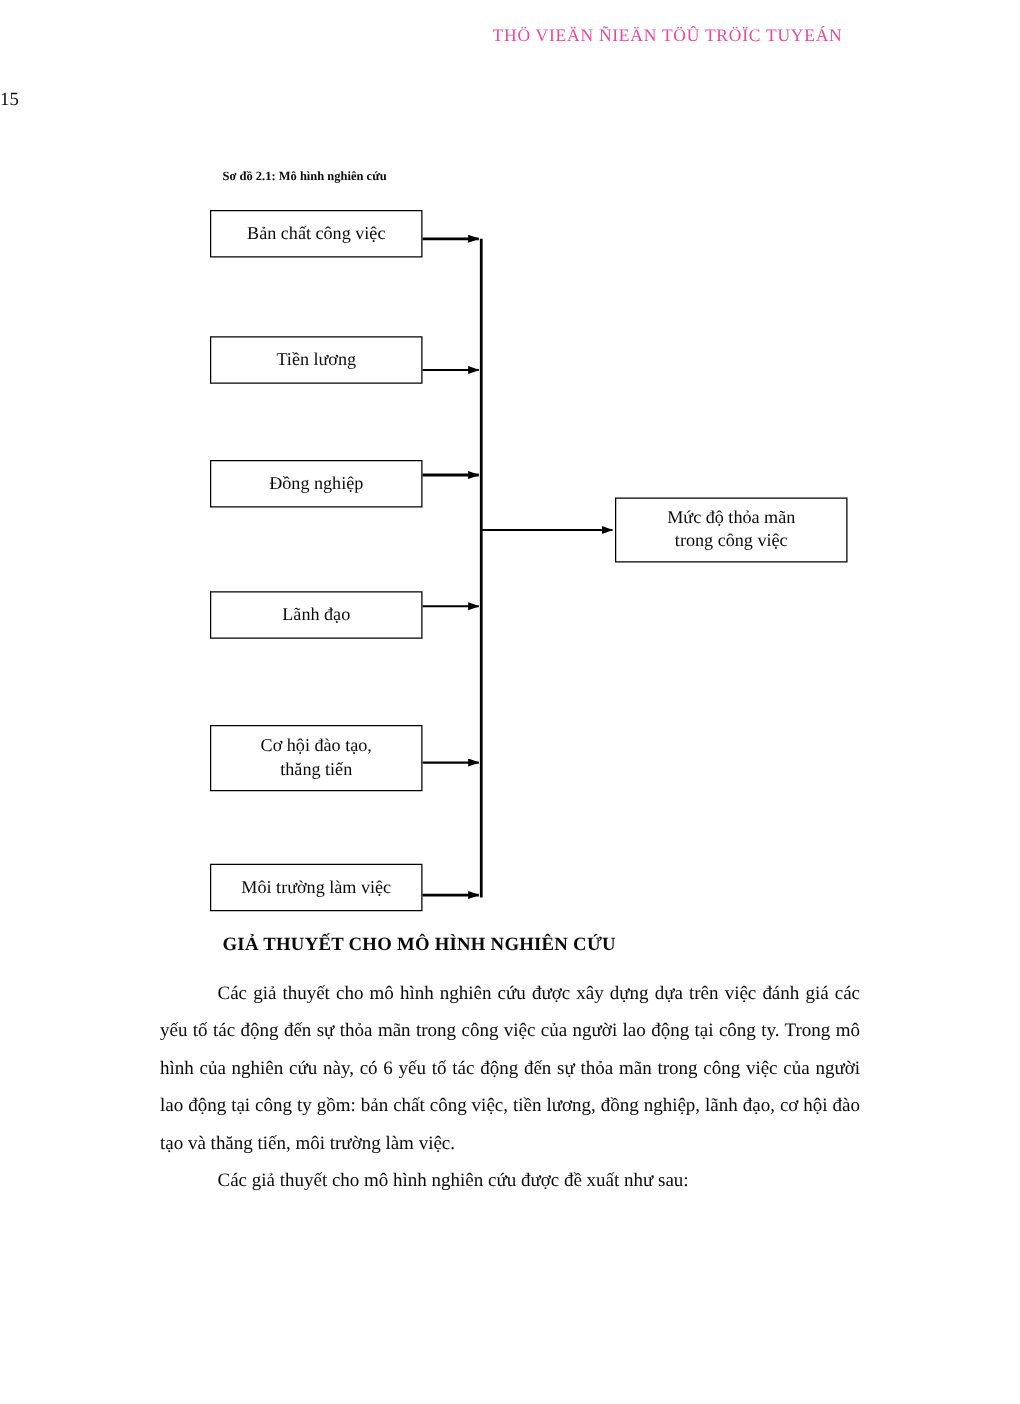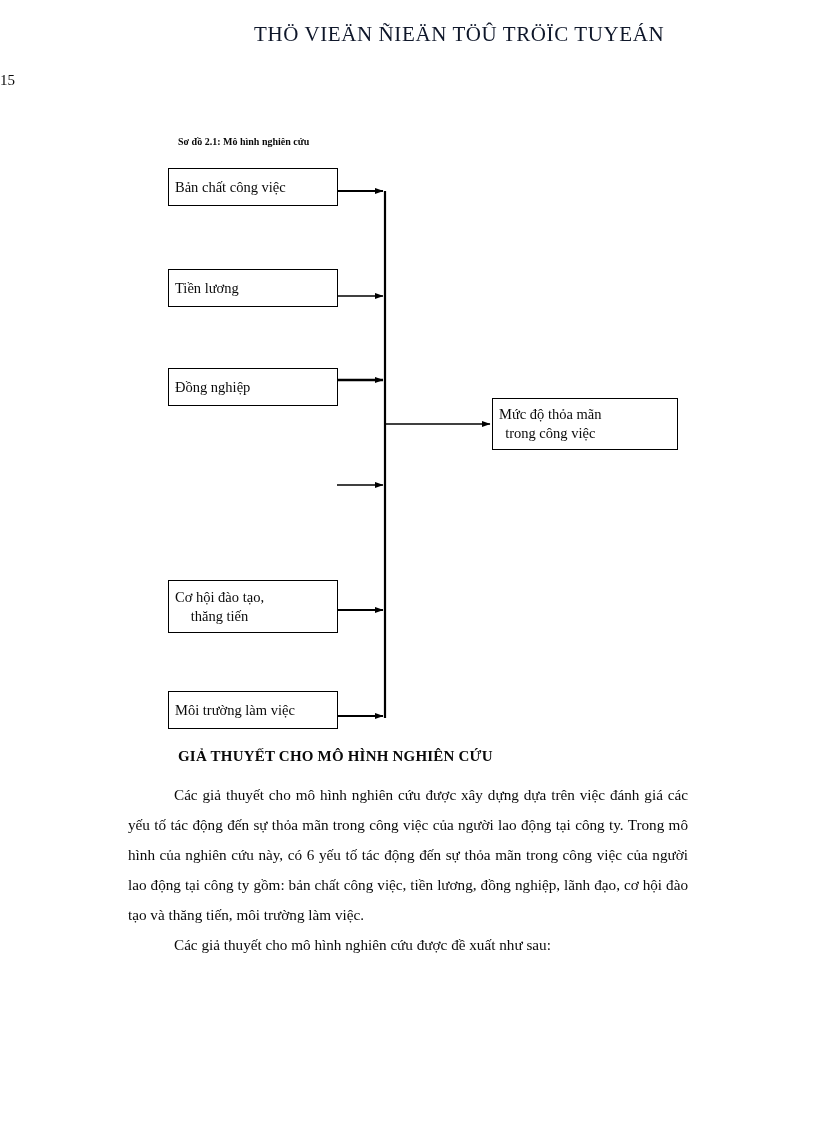--- a/index.html
+++ b/index.html
@@ -15,25 +15,25 @@
     color: #0a0a0a;
     overflow: hidden;
   }
 
   
   .page-header {
     position: absolute;
     top: 22px;
     right: 2px;
     width: 560px;
-    text-align: left;
-    font-size: 21px;
+    text-align: center;
+    font-size: 14px;
     letter-spacing: 0.6px;
     white-space: nowrap;
-    color: #0f172a;
+    color: #ec4899;
   }
 
   
   .folio {
     position: absolute;
     top: 72px;
     left: 0;
     width: 816px;
     font-size: 15px;
   }
@@ -62,21 +62,21 @@
     left: 0;
   }
 
   .node-box {
     position: absolute;
     box-sizing: border-box;
     border: 1.6px solid #000000;
     background: #ffffff;
     display: flex;
     align-items: center;
-    justify-content: flex-start;
+    justify-content: center;
     text-align: center;
     font-size: 14.5px;
     line-height: 1.28;
     padding: 2px 6px;
   }
   .node-box .node-label {
     display: block;
     white-space: pre-line;
   }
 
@@ -142,20 +142,23 @@
   </div>
 
   <div class="node-box" style="left:168px; top:269px; width:170px; height:38px;">
     <span class="node-label">Tiền lương</span>
   </div>
 
   <div class="node-box" style="left:168px; top:368px; width:170px; height:38px;">
     <span class="node-label">Đồng nghiệp</span>
   </div>
 
+  <div class="node-box" style="left:168px; top:473px; width:170px; height:38px;">
+    <span class="node-label">Lãnh đạo</span>
+  </div>
 
   <div class="node-box" style="left:168px; top:580px; width:170px; height:53px;">
     <span class="node-label">Cơ hội đào tạo,
 thăng tiến</span>
   </div>
 
   <div class="node-box" style="left:168px; top:691px; width:170px; height:38px;">
     <span class="node-label">Môi trường làm việc</span>
   </div>
 

